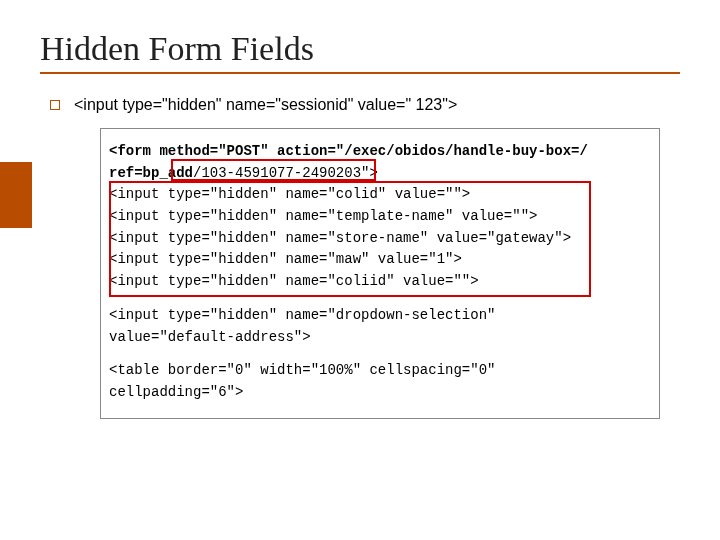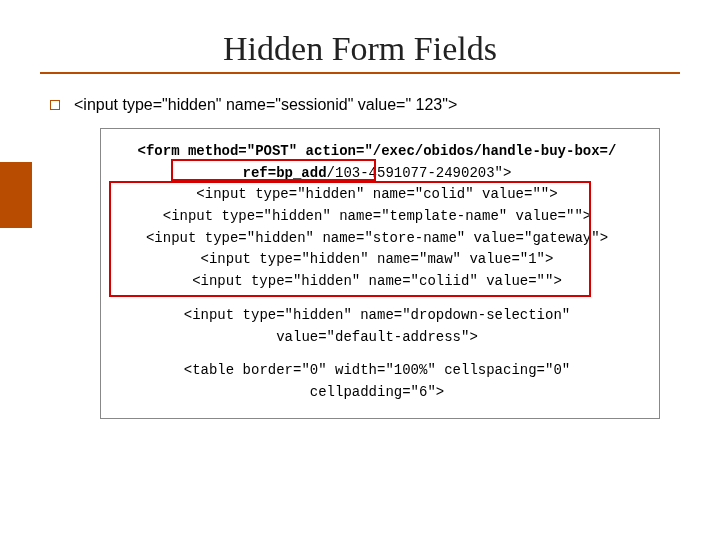--- a/index.html
+++ b/index.html
@@ -1,15 +1,15 @@
 <!DOCTYPE html>
 <html><head>
   <meta charset="utf-8">
   <style>
-    * { margin: 0; padding: 0; box-sizing: border-box; text-align: center; }
+    * { margin: 0; padding: 0; box-sizing: border-box; }
     body {
       width: 720px;
       height: 540px;
       background: #fff;
       font-family: Georgia, 'Times New Roman', serif;
       position: relative;
       overflow: hidden;
     }
     .slide {
       width: 100%;

